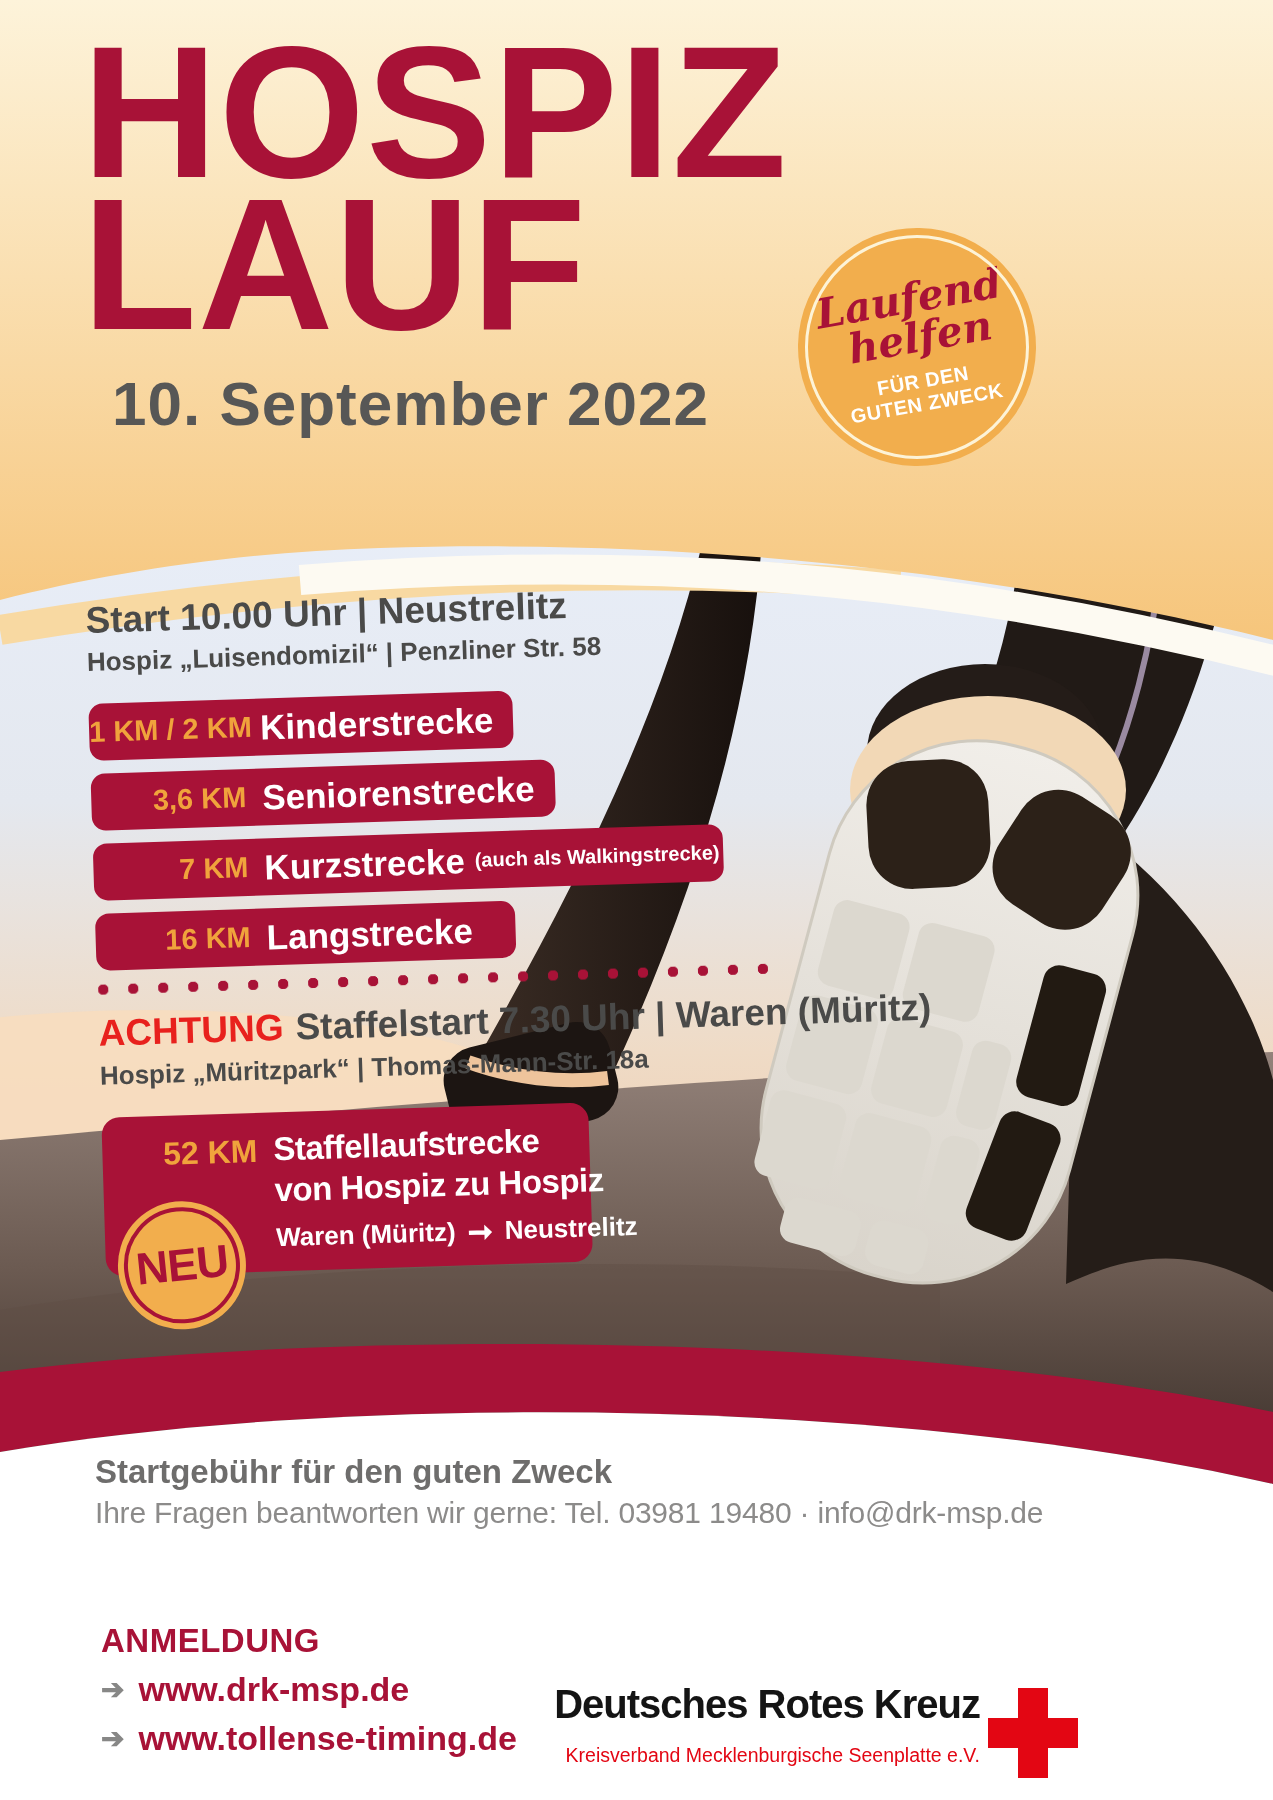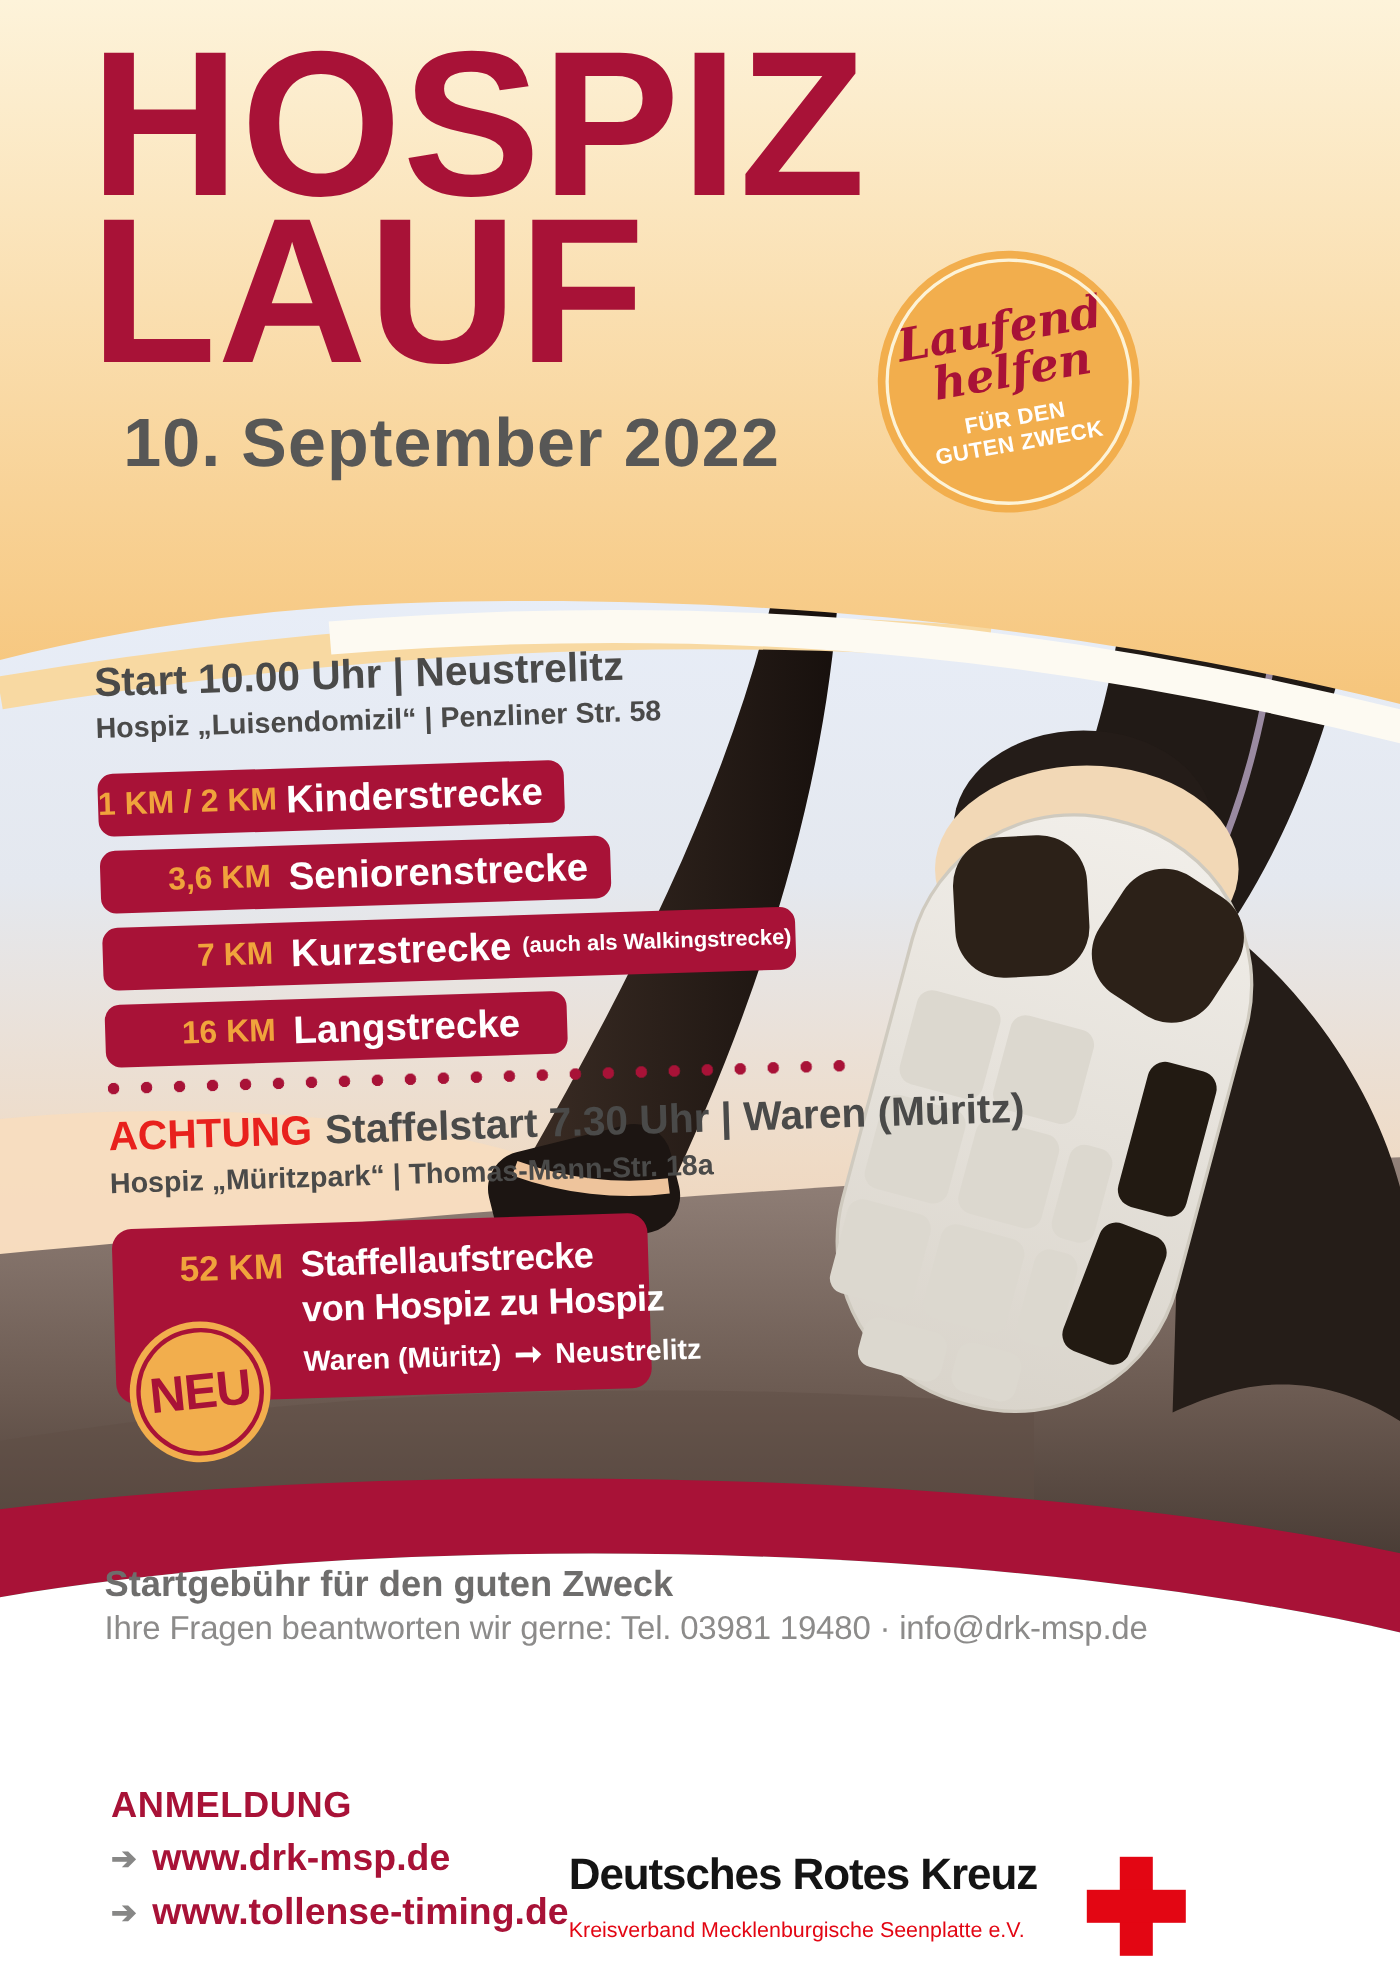--- a/index.html
+++ b/index.html
@@ -87,33 +87,33 @@
   .route-arrow{font-size:30px;line-height:26px;}
   .neu{
     position:absolute;left:12px;top:86px;width:128px;height:128px;border-radius:50%;
     background:#f2ae4d;display:flex;align-items:center;justify-content:center;
     transform:rotate(-4deg);
   }
   .neu::before{content:"";position:absolute;inset:6px;border:4px solid #a81237;border-radius:50%;}
   .neu span{color:#a81237;font-weight:bold;font-size:45px;letter-spacing:-1px;}
 
   
-  .fees{position:absolute;left:95px;top:1420px;width:1080px;}
+  .fees{position:absolute;left:95px;top:1452px;width:1080px;}
   .fees-head{font-size:33px;line-height:40px;font-weight:bold;color:#6e6d6c;}
   .fees-line{font-size:30px;line-height:37px;color:#8c8b8a;margin-top:2px;letter-spacing:-.2px;}
   .fees-line:first-of-type{margin-top:8px;}
 
   .reg{position:absolute;left:101px;top:1622px;}
   .reg-head{font-size:33px;font-weight:bold;color:#a81237;letter-spacing:.5px;}
   .link-row{display:flex;align-items:center;gap:14px;margin-top:10px;cursor:pointer;}
   .link-row:first-of-type{margin-top:26px;}
   .link-arrow{color:#878786;font-size:28px;font-weight:bold;}
   .link{color:#a81237;font-size:34px;font-weight:bold;}
 
-  .drk{position:absolute;left:517px;top:1682px;width:440px;}
+  .drk{position:absolute;left:540px;top:1682px;width:440px;text-align:right;}
   .drk-name{font-size:40px;font-weight:bold;color:#141414;letter-spacing:-1px;white-space:nowrap;}
   .drk-sub{font-size:19.5px;color:#e30613;margin-top:17px;white-space:nowrap;}
   .cross{position:absolute;left:988px;top:1688px;width:90px;height:90px;}
   .cross .cv{position:absolute;left:30px;top:0;width:30px;height:90px;background:#e30613;}
   .cross .ch{position:absolute;left:0;top:30px;width:90px;height:30px;background:#e30613;}
 </style>
 </head>
 <body>
 
 <div class="poster">

